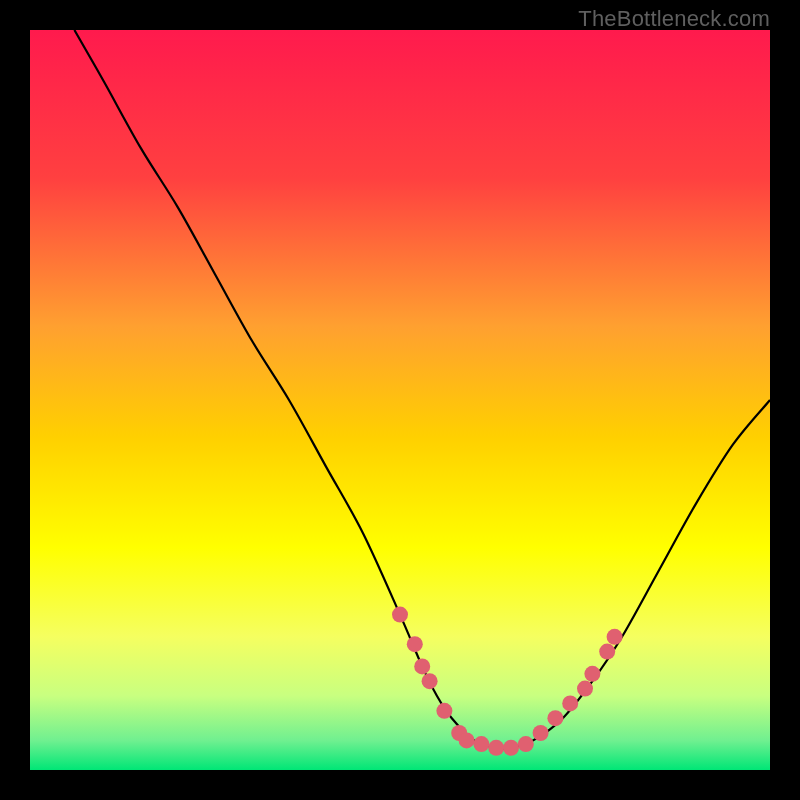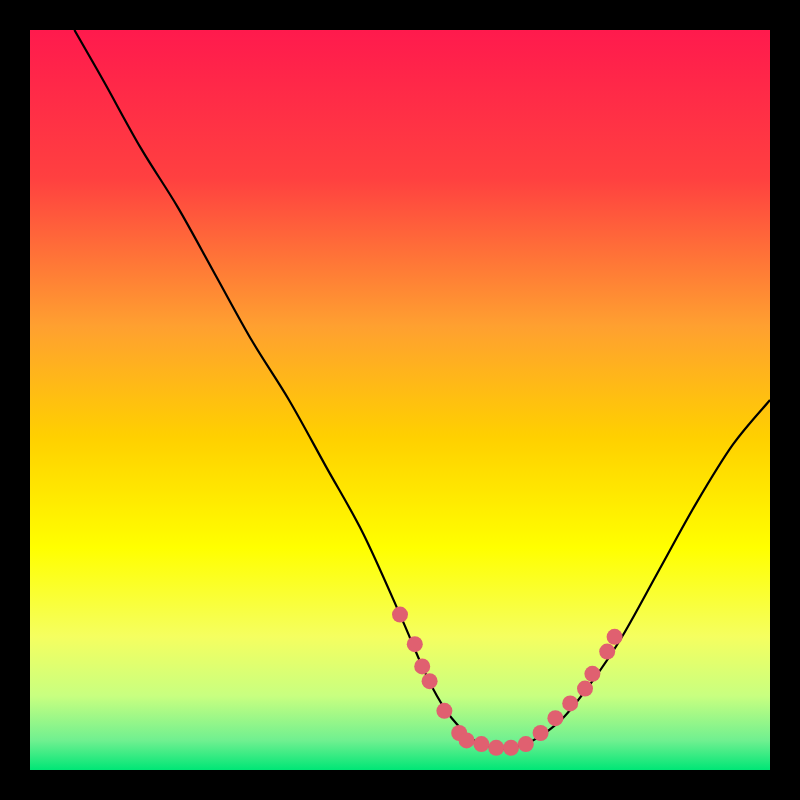--- a/index.html
+++ b/index.html
@@ -32,20 +32,21 @@
     font-weight: 500;
     color: #5f5f5f;
     letter-spacing: 0.2px;
   }
   svg { display: block; }
 </style>
 </head>
 <body>
 
 <div class="frame">
+  <div class="watermark">TheBottleneck.com</div>
   <div class="plot-area">
     <svg id="chart-svg" width="740" height="740" viewBox="0 0 740 740">
       <defs>
         <linearGradient id="bg-grad" x1="0" y1="0" x2="0" y2="1">
             <stop offset="0%" stop-color="#ff1a4d"></stop>
             <stop offset="20%" stop-color="#ff4040"></stop>
             <stop offset="40%" stop-color="#ffa030"></stop>
             <stop offset="55%" stop-color="#ffd000"></stop>
             <stop offset="70%" stop-color="#ffff00"></stop>
             <stop offset="82%" stop-color="#f5ff60"></stop>

